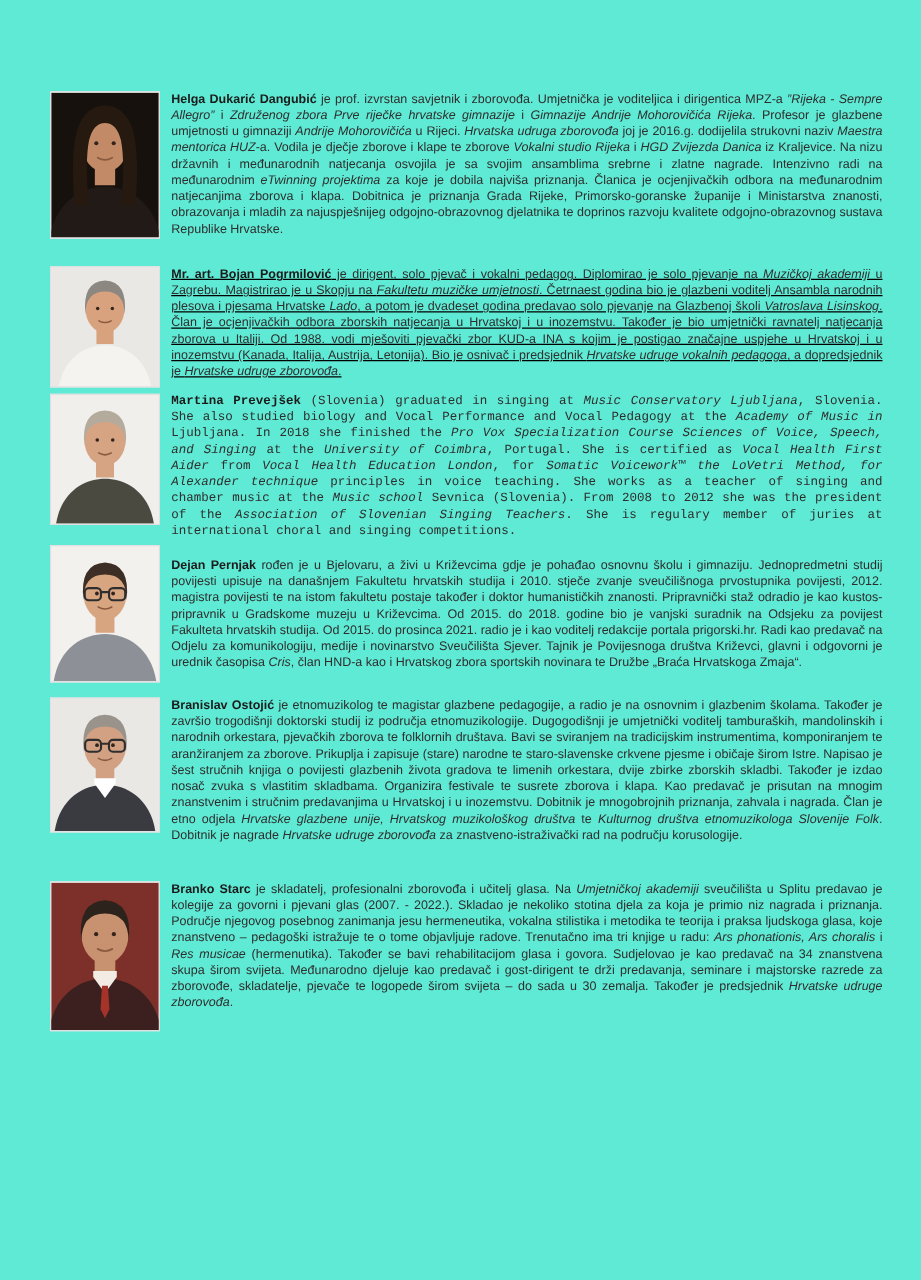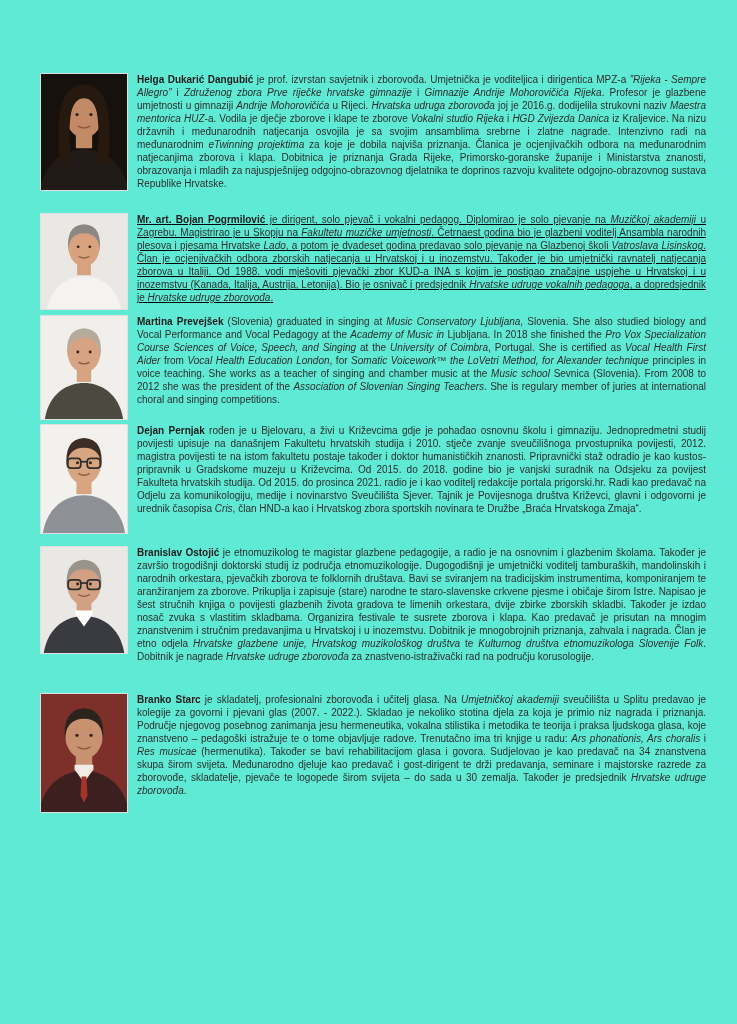--- a/index.html
+++ b/index.html
@@ -2,22 +2,22 @@
 <html><head>
 <meta charset="utf-8">
 <style>
   * { margin:0; padding:0; box-sizing:border-box; }
   html,body { background:#ffffff; }
   body { width:737px; height:1024px; font-family:"Liberation Sans", sans-serif; }
   .page { width:737px; height:1024px; background:#5eead4; padding:73px 31px 0 40px; overflow:hidden; }
   .row { display:flex; align-items:flex-start; }
   .row:nth-child(1){ margin-bottom:22px; }
   .row:nth-child(2){ margin-bottom:5px;text-decoration:underline; }
-  .row:nth-child(3){ margin-bottom:4px; }
-  .row:nth-child(4){ margin-bottom:12px; }
+  .row:nth-child(3){ margin-bottom:4px;font-family:Liberation Mono, monospace; }
+  .row:nth-child(4){ margin-bottom:12px;align-items:center; }
   .row:nth-child(5){ margin-bottom:30px; }
   .photo { width:88px; flex:0 0 88px; margin-right:9px; overflow:hidden; background:#eee; border:1px solid #e0e0e0; }
   .photo svg { display:block; width:100%; height:100%; }
   .bio { flex:1; font-size:10px; line-height:13px; color:#2e2e2e; text-align:justify; }
   .bio .b { font-weight:bold; color:#1a1a1a; }
   .bio .i { font-style:italic; }
 </style>
 </head>
 <body>
 

